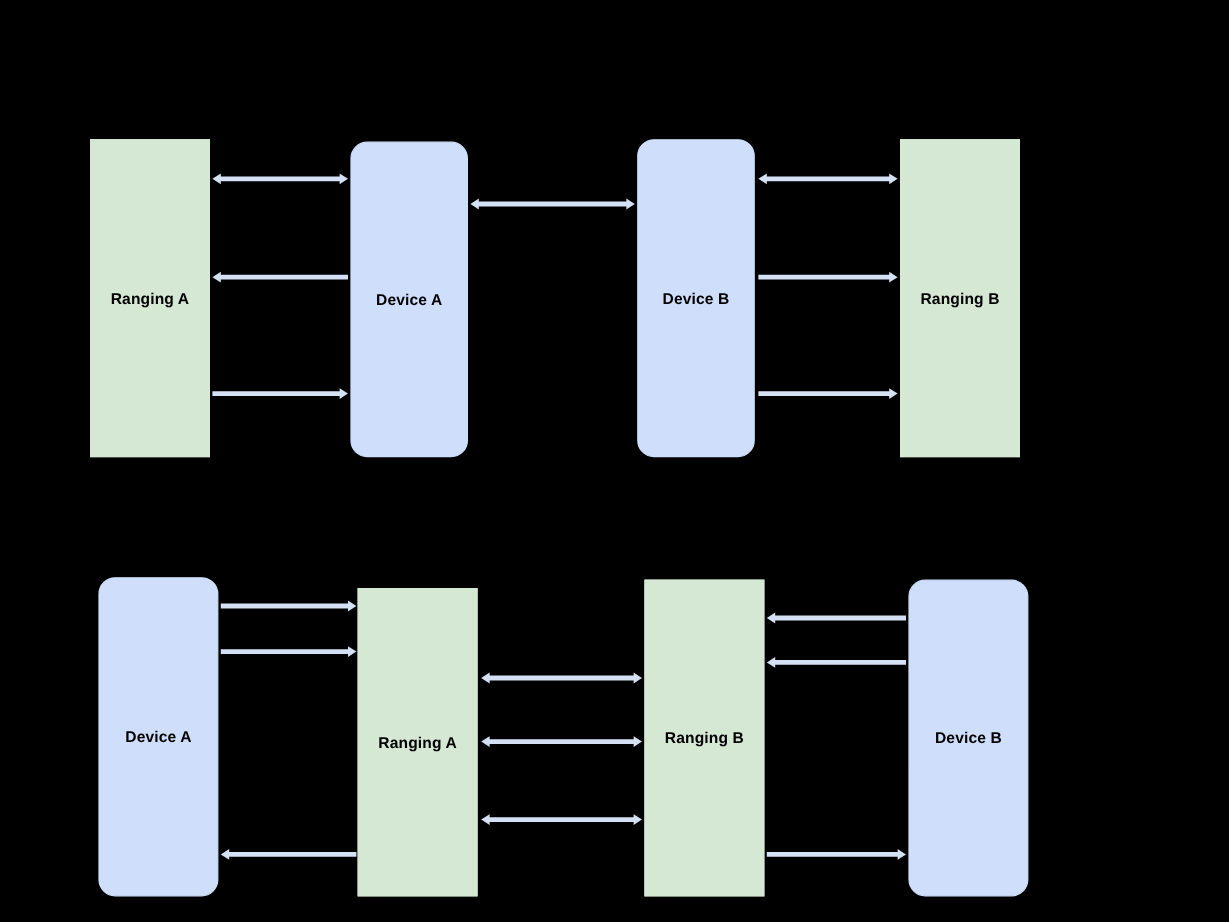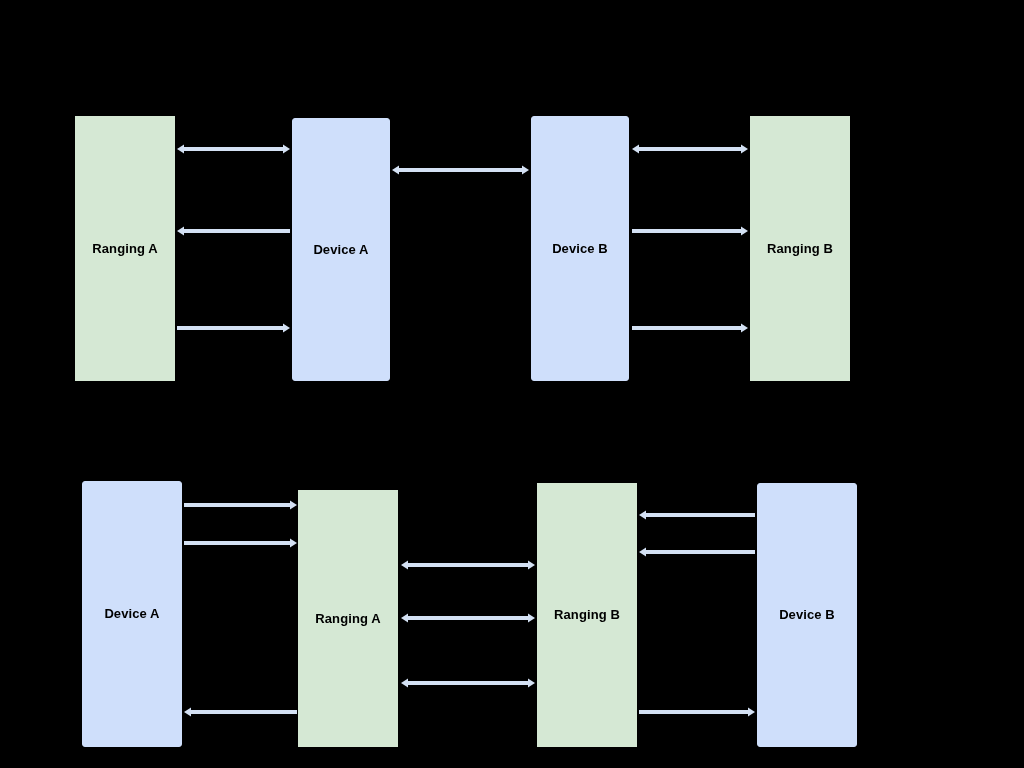--- a/index.html
+++ b/index.html
@@ -31,21 +31,21 @@
     line-height: 1.2;
   }
   .node.green {
     background: #d5e8d4;
     border: 1px solid #d5e8d4;
     border-radius: 0;
   }
   .node.blue {
     background: #cfdffb;
     border: 1px solid #cfdffb;
-    border-radius: 3px;
+    border-radius: 14px;
   }
   .arrow {
     position: absolute;
     height: 8px;
     pointer-events: none;
   }
   .arrow svg {
     display: block;
     overflow: visible;
   }

